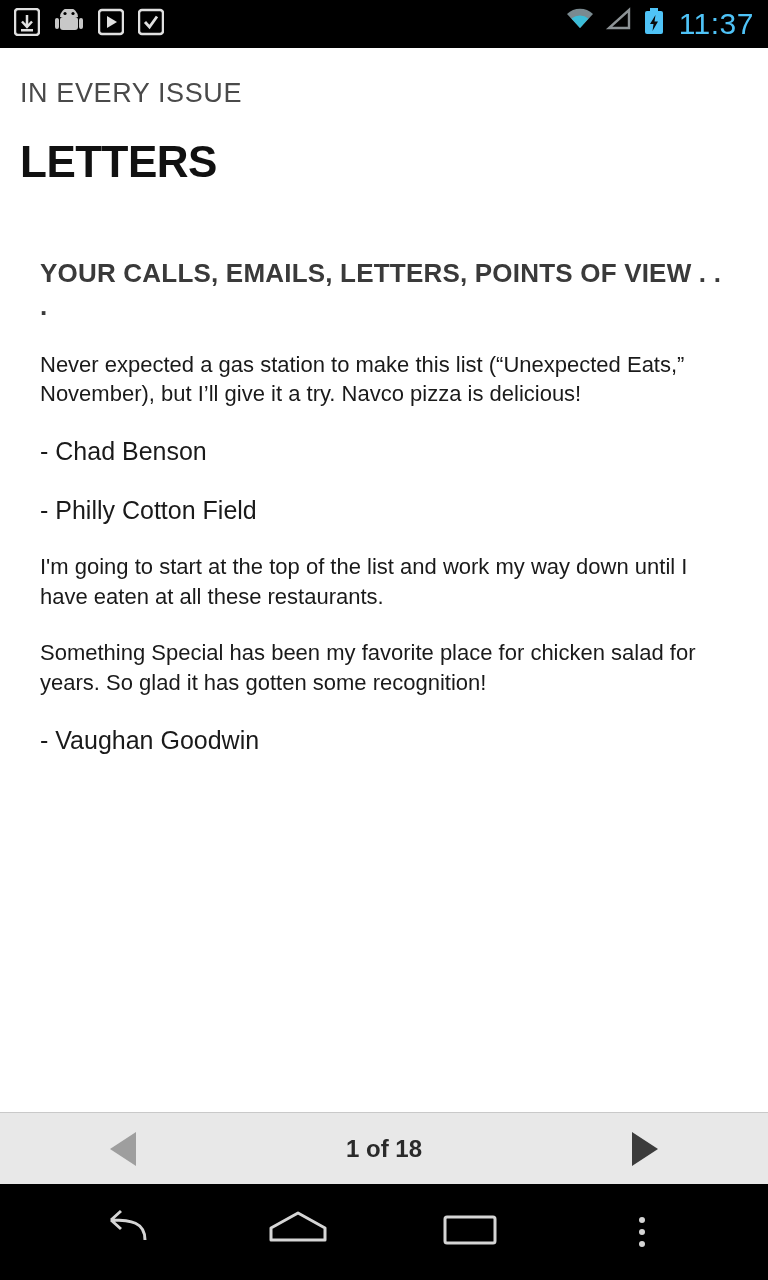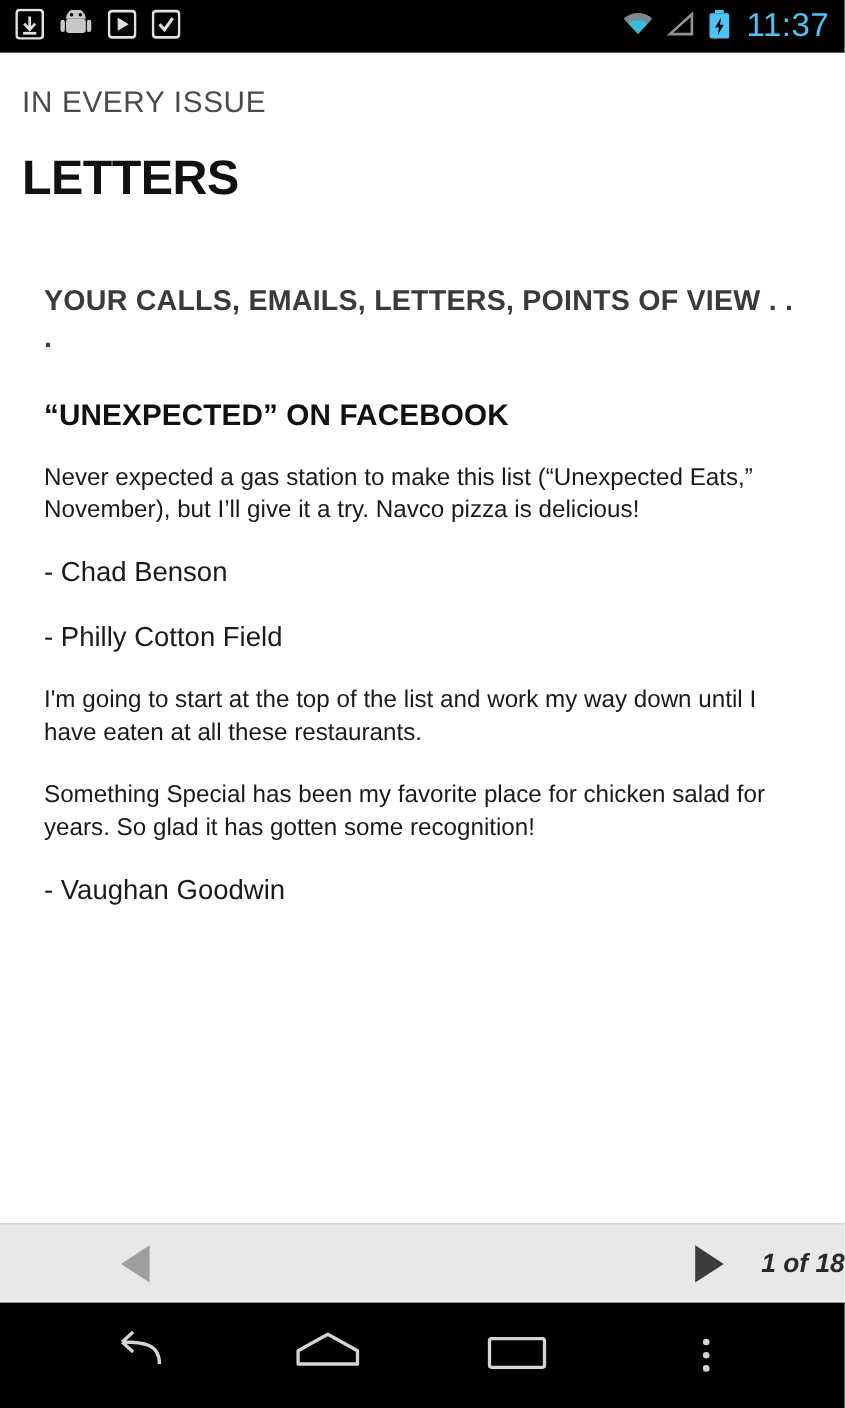--- a/index.html
+++ b/index.html
@@ -18,21 +18,21 @@
 
   
   .statusbar {
     height: 48px;
     background: #000000;
     display: flex; align-items: center;
     padding: 0 14px;
     flex: 0 0 48px;
   }
   .status-left { display: flex; align-items: center; gap: 14px; }
-  .status-right { margin-left: auto; display: flex; align-items: center; gap: 10px; }
+  .status-right { margin-left: auto; display: flex; align-items: flex-start; gap: 10px; }
   .sicon { display: block; }
   .clock {
     color: #4fc3f7;
     font-size: 30px;
     letter-spacing: 0.5px;
     margin-left: 4px;
     font-family: "Liberation Sans", sans-serif;
   }
 
   
@@ -90,25 +90,24 @@
     height: 72px;
     background: #e8e8e8;
     border-top: 1px solid #c9c9c9;
     display: flex; align-items: center;
     padding: 0 28px;
     position: relative;
   }
   .pager-label {
     position: absolute;
     left: 0; right: 0;
-    text-align: right;
+    text-align: center;
     font-size: 24px;
     font-weight: bold;
     color: #2a2a2a;
-    font-style: italic;
   }
   .arrow-left, .arrow-right {
     width: 0; height: 0;
     border-top: 17px solid transparent;
     border-bottom: 17px solid transparent;
   }
   .arrow-left { border-right: 26px solid #9e9e9e; margin-right: auto; margin-left: 82px; }
   .arrow-right { border-left: 26px solid #3c3c3c; margin-left: auto; margin-right: 82px; }
 
   
@@ -181,21 +180,20 @@
       </span>
       <span class="clock">11:37</span>
     </div>
   </div>
 
   <div class="content">
     <div class="kicker">IN EVERY ISSUE</div>
     <div class="headline">LETTERS</div>
     <div class="body-wrap">
       <div class="deck">YOUR CALLS, EMAILS, LETTERS, POINTS OF VIEW . . .</div>
-      <div class="subhead">“UNEXPECTED” ON FACEBOOK</div>
       <div class="para">Never expected a gas station to make this list (“Unexpected Eats,” November), but I’ll give it a try. Navco pizza is delicious!</div>
       <div class="byline">- Chad Benson</div>
       <div class="byline">- Philly Cotton Field</div>
       <div class="para">I'm going to start at the top of the list and work my way down until I have eaten at all these restaurants.</div>
       <div class="para">Something Special has been my favorite place for chicken salad for years. So glad it has gotten some recognition!</div>
       <div class="byline">- Vaughan Goodwin</div>
     </div>
   </div>
 
   <div class="pager">

